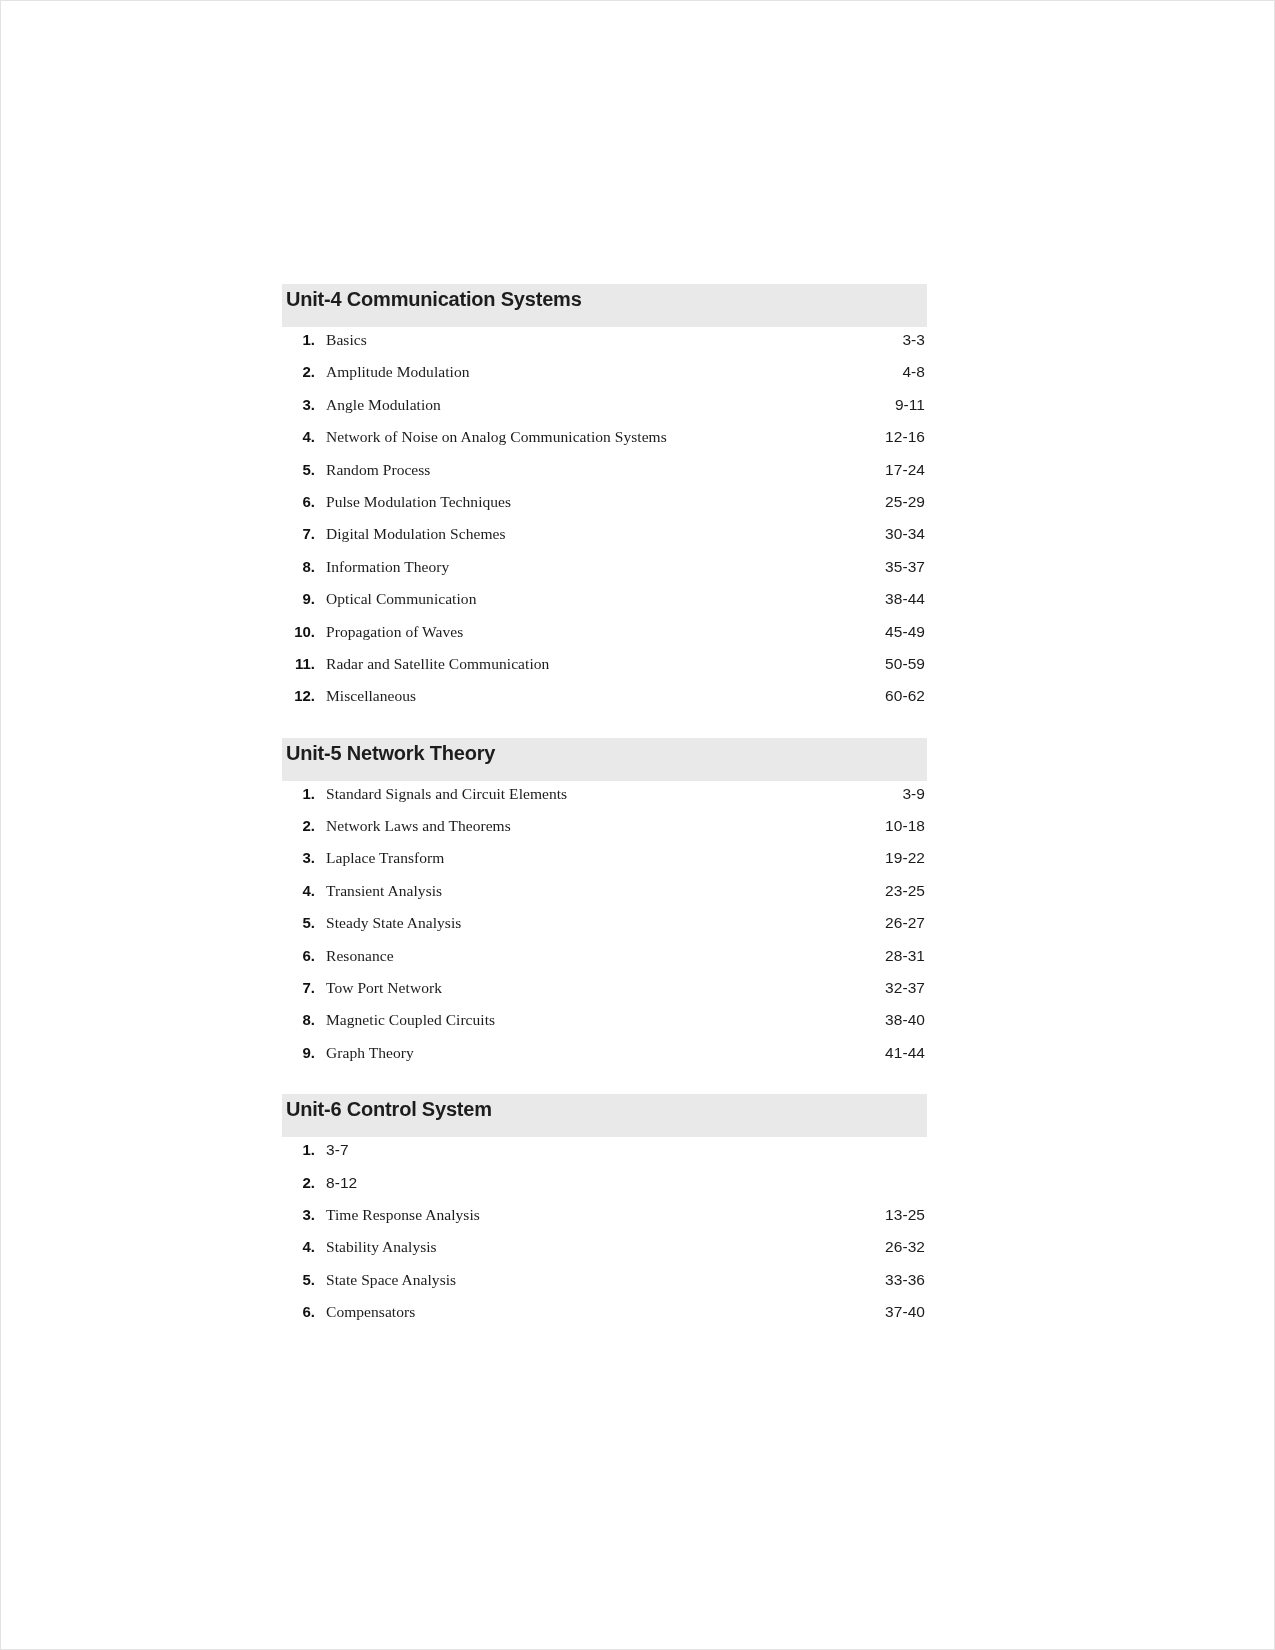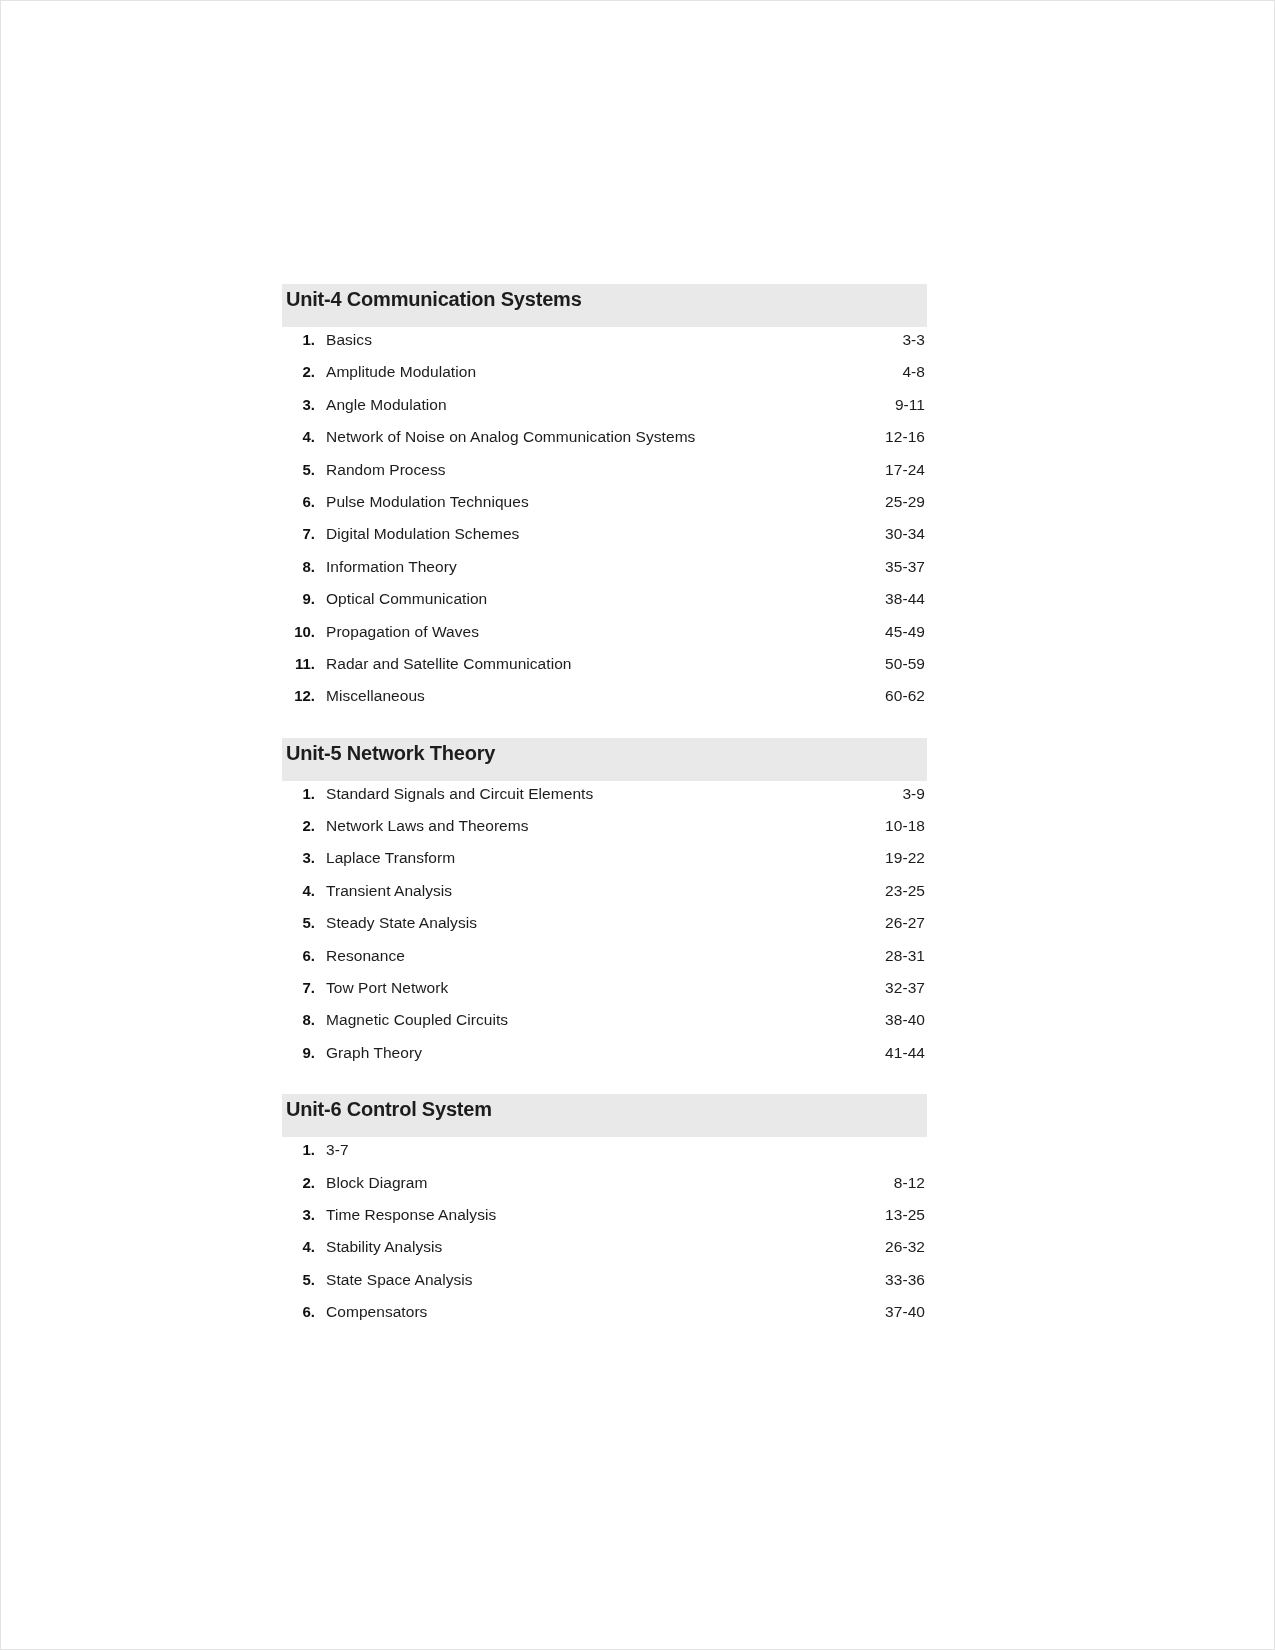--- a/index.html
+++ b/index.html
@@ -62,20 +62,21 @@
     padding-right: 11px;
     box-sizing: border-box;
     font-weight: bold;
     font-size: 15px;
     color: #111111;
   }
   .toc-title {
     flex: 1 1 auto;
     white-space: nowrap;
     letter-spacing: 0.05px;
+    font-family: Liberation Serif, serif;
   }
   .toc-pages {
     flex: 0 0 auto;
     text-align: center;
     white-space: nowrap;
     padding-right: 2px;
     letter-spacing: 0.05px;
   }
   .gap-unit5 { height: 18px; }
   .gap-unit6 { height: 18px; }
@@ -209,21 +210,20 @@
 
     <div class="section">
       <div class="section-header">Unit-6 Control System</div>
       <div class="section-items">
         <div class="toc-row">
           <span class="toc-num">1.</span>
           <span class="toc-pages">3-7</span>
         </div>
         <div class="toc-row">
           <span class="toc-num">2.</span>
-          <span class="toc-title">Block Diagram</span>
           <span class="toc-pages">8-12</span>
         </div>
         <div class="toc-row">
           <span class="toc-num">3.</span>
           <span class="toc-title">Time Response Analysis</span>
           <span class="toc-pages">13-25</span>
         </div>
         <div class="toc-row">
           <span class="toc-num">4.</span>
           <span class="toc-title">Stability Analysis</span>

